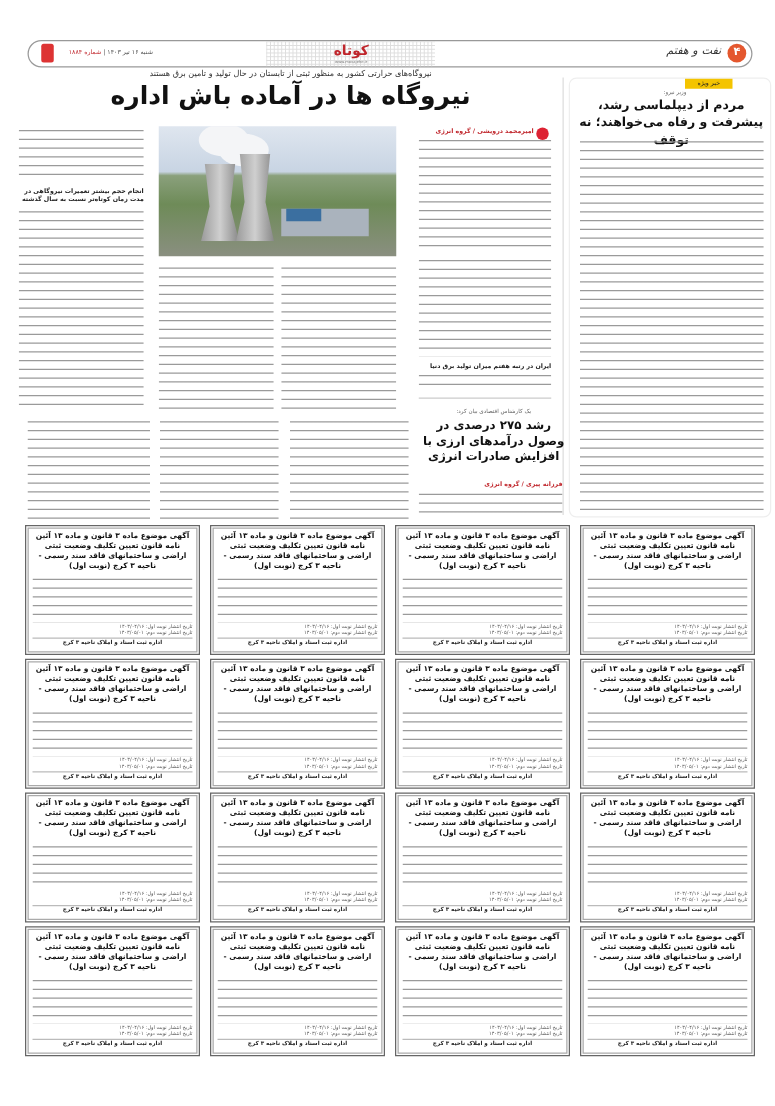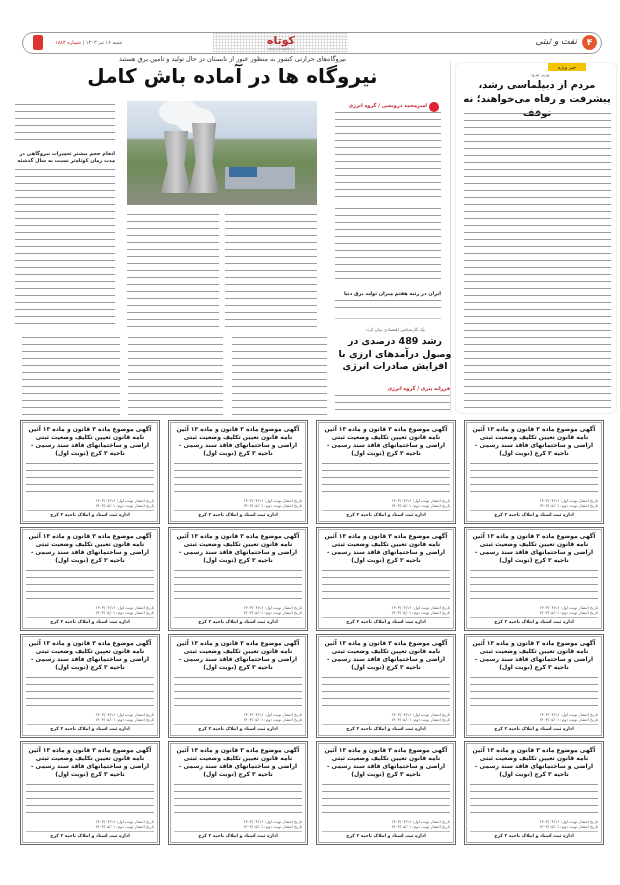--- a/index.html
+++ b/index.html
@@ -41,33 +41,33 @@
   .ad-title{font-size:6px;font-weight:bold;text-align:center;line-height:8px;color:#111;}
   .ad-body{margin-top:3px;}
   .ad-dates{font-size:4px;color:#555;line-height:5px;}
   .ad-footer{font-size:4.5px;font-weight:bold;text-align:center;color:#222;margin-top:2px;border-top:0.5px solid #bbb;padding-top:1px;}
 </style>
 </head>
 <body>
 
 <div class="abs masthead">
   <div class="abs page-num">۴</div>
-  <div class="abs section">نفت و ثبتی</div>
+  <div class="abs section">نفت و هفتم</div>
   <div class="abs mast-grid"></div>
   <div class="abs mast-logo">کوتاه</div>
   <div class="abs mast-url">www.movajehe.ir</div>
   <div class="abs date">
     <span>شنبه ۱۶ تیر ۱۴۰۳</span> |
     <span class="issue">شماره ۱۸۸۴</span>
   </div>
   <div class="abs redicon"></div>
 </div>
 
-<div class="abs kicker">نیروگاه‌های حرارتی کشور به منظور عبور از تابستان در حال تولید و تامین برق هستند</div>
-<div class="abs headline">نیروگاه ها در آماده باش کامل</div>
+<div class="abs kicker">نیروگاه‌های حرارتی کشور به منظور ثبتی از تابستان در حال تولید و تامین برق هستند</div>
+<div class="abs headline">نیروگاه ها در آماده باش اداره</div>
 
 <div class="abs rbox"></div>
 <div class="abs rtag">خبر ویژه</div>
 <div class="abs rsub">وزیر نیرو:</div>
 <div class="abs rtitle">مردم از دیپلماسی رشد، پیشرفت و رفاه می‌خواهند؛ نه توقف</div>
 <div class="abs body" style="left:464px;top:110px;width:147px;height:300px;">
   <span class="ln"></span>
     <span class="ln"></span>
     <span class="ln"></span>
     <span class="ln"></span>
@@ -231,21 +231,21 @@
     <span class="ln"></span>
     <span class="ln"></span>
     <span class="ln"></span>
     <span class="ln"></span>
     <span class="ln"></span>
     <span class="ln"></span>
     <span class="ln"></span>
 </div>
 
 <div class="abs art2-kicker">یک کارشناس اقتصادی بیان کرد:</div>
-<div class="abs art2-title">رشد 489 درصدی در وصول درآمدهای ارزی با افزایش صادرات انرژی</div>
+<div class="abs art2-title">رشد ۲۷۵ درصدی در وصول درآمدهای ارزی با افزایش صادرات انرژی</div>
 <div class="abs byline" style="left:335px;top:385px;width:115px;text-align:right;">فرزانه پیری / گروه انرژی</div>
 <div class="abs body" style="left:335px;top:392px;width:115px;height:24px;">
   <span class="ln"></span>
     <span class="ln"></span>
     <span class="ln"></span>
     <span class="ln"></span>
 </div>
 <div class="abs body" style="left:232px;top:334px;width:95px;height:82px;">
   <span class="ln"></span>
     <span class="ln"></span>

